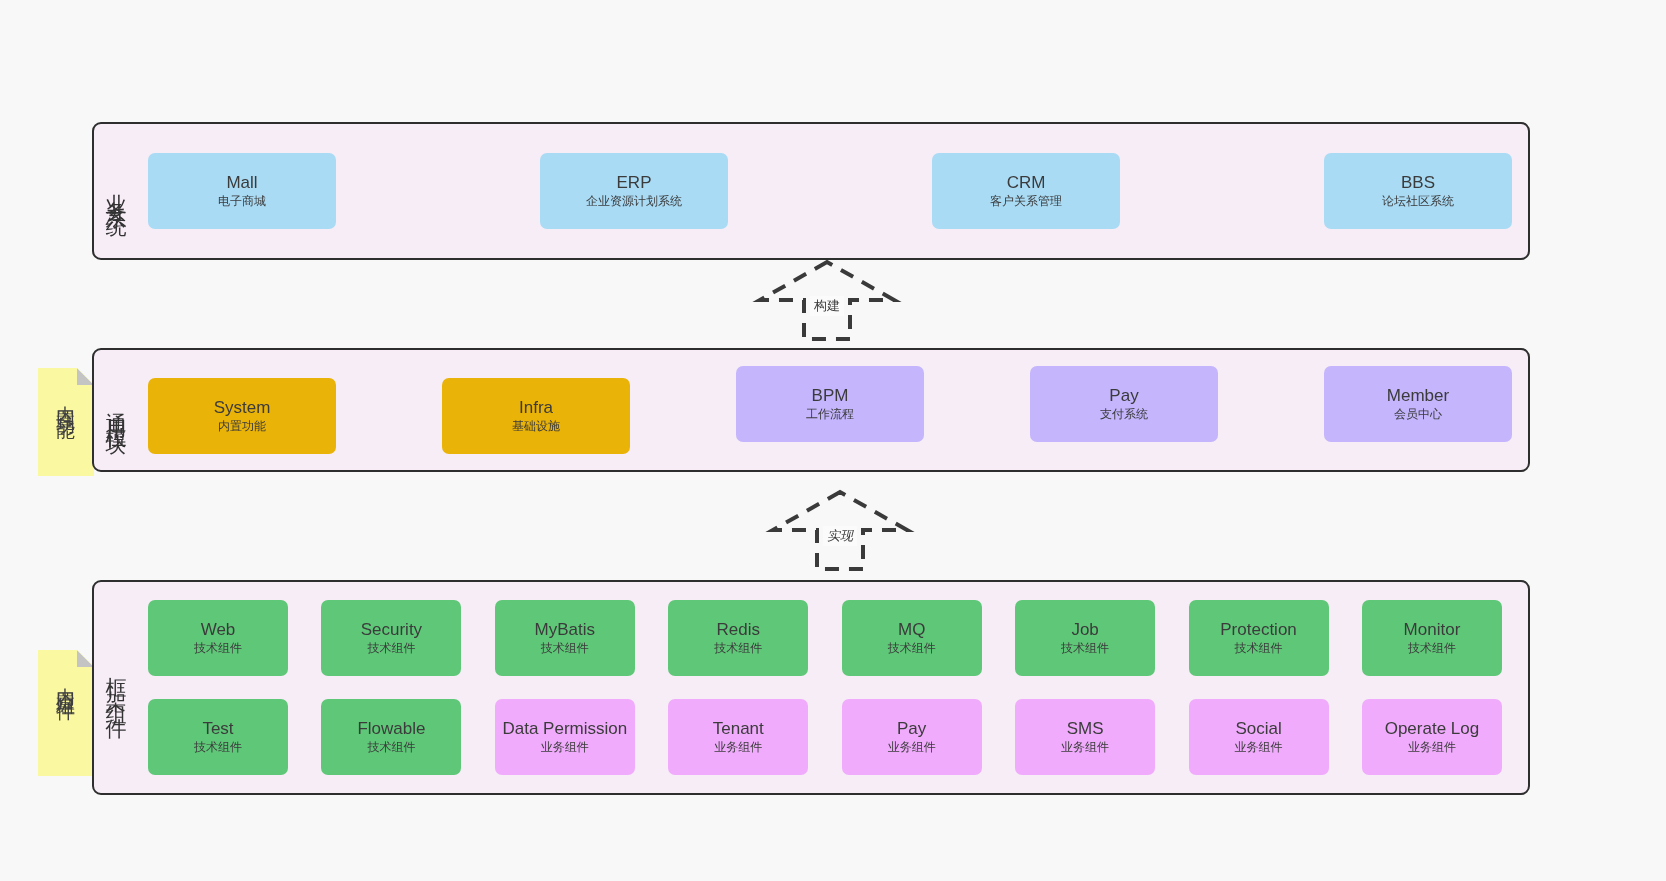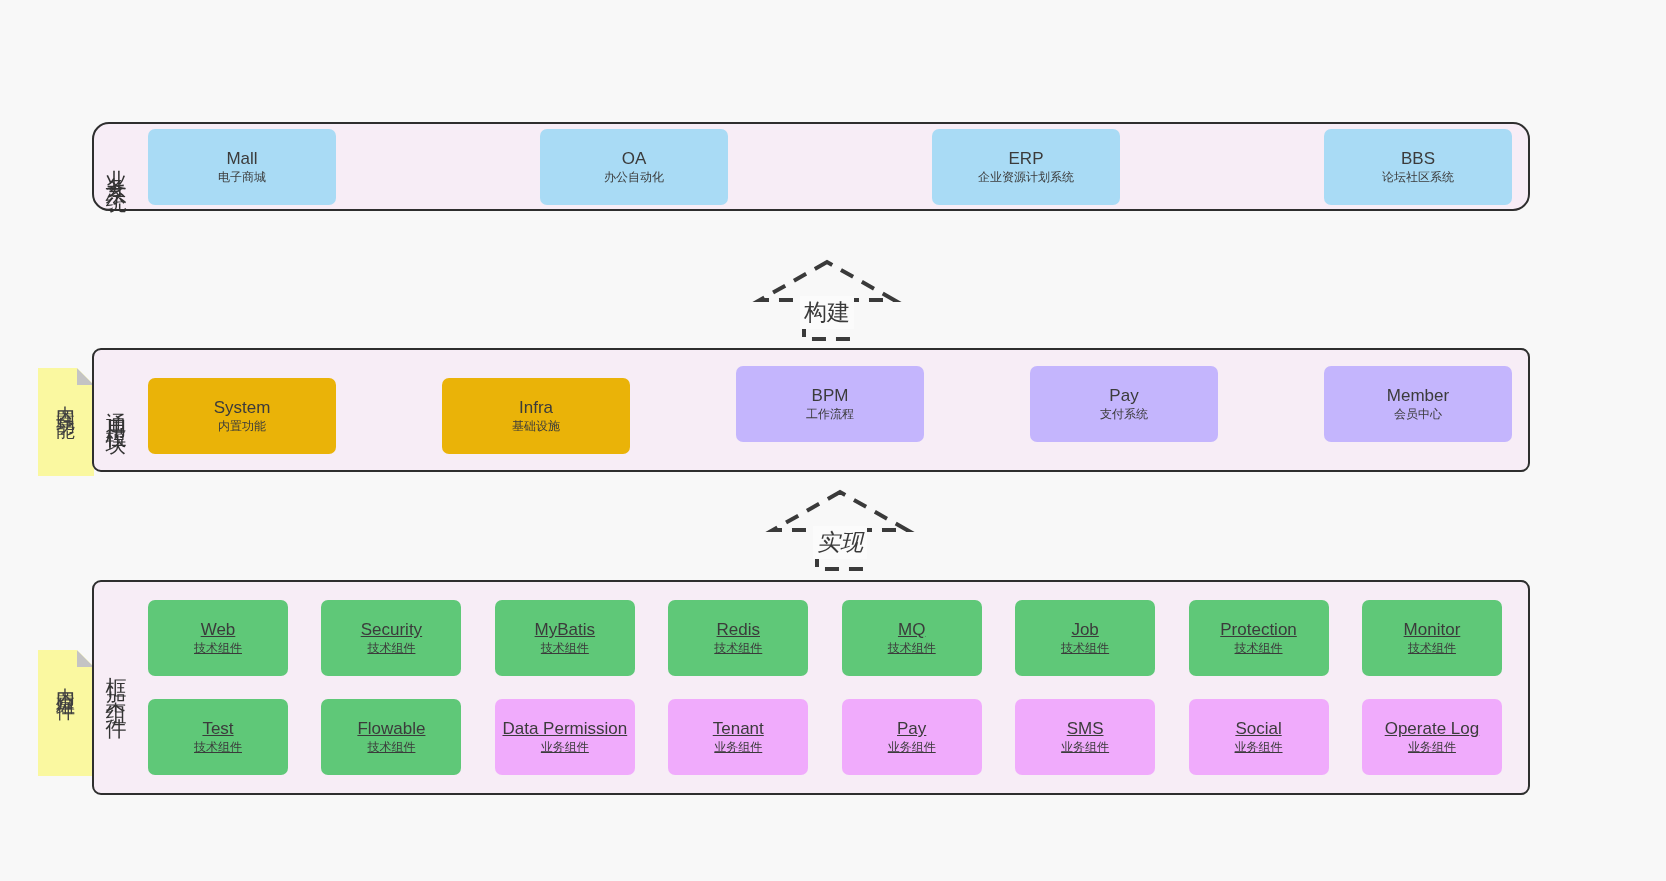--- a/index.html
+++ b/index.html
@@ -7,41 +7,41 @@
     width:1666px;height:881px;position:relative;overflow:hidden;
     background:#f8f8f8;
     font-family:"Liberation Sans","DejaVu Sans",sans-serif;
     color:#3b3b3b;
   }
   .layer{
     position:absolute;left:92px;width:1438px;box-sizing:border-box;
     background:#f7edf6;border:2px solid #2e2e2e;border-radius:9px;
     z-index:2;
   }
-  #layer-business{top:122px;height:89px;border-radius:17px;}
+  #layer-business{top:122px;height:138px;}
   #layer-modules{top:348px;height:124px;}
   #layer-components{top:580px;height:215px;}
 
   .layer-label{
     position:absolute;left:12px;top:50%;transform:translateY(-50%);
     writing-mode:vertical-rl;text-orientation:upright;
     font-size:21px;color:#333;letter-spacing:7px;line-height:1;
     white-space:nowrap;
   }
   #layer-components .layer-label{letter-spacing:14px;}
 
   .box-row{
     position:absolute;left:54px;right:16px;top:50%;transform:translateY(-50%);
     display:flex;justify-content:space-between;
   }
   .rows{
     position:absolute;left:54px;right:26px;top:18px;bottom:18px;
     display:flex;flex-direction:column;justify-content:space-between;
   }
-  .grid-row{display:flex;justify-content:space-between;text-decoration:underline;}
+  .grid-row{display:flex;justify-content:space-between;}
 
   .box{
     width:188px;height:76px;border-radius:7px;
     display:flex;flex-direction:column;align-items:center;justify-content:center;
     text-align:center;flex-shrink:0;
   }
   .box.small{width:140px;}
   .box-title{font-size:17px;line-height:1.3;color:#3b3b3b;}
   .box-sub{font-size:12px;line-height:1.3;color:#3b3b3b;}
   .blue{background:#a9dbf5;}
@@ -66,21 +66,21 @@
     font-size:19px;color:#3f3f3f;letter-spacing:5px;line-height:1;
     white-space:nowrap;
   }
 
   .arrow{position:absolute;width:150px;height:88px;z-index:1;}
   #arrow-build{left:752px;top:256px;}
   #arrow-implement{left:765px;top:486px;font-style:italic;}
   .arrow svg{display:block;}
   .arrow-label{
     position:absolute;left:50%;top:40px;transform:translateX(-50%);
-    background:#fbfbfb;font-size:23px;color:#3a3a3a;padding:1px 4px;
+    background:#fbfbfb;font-size:13px;color:#3a3a3a;padding:1px 4px;
     white-space:nowrap;
   }
 </style>
 </head>
 <body>
 
 <div class="note" id="note-functions">
   <div class="note-fold"></div>
   <div class="note-text">内置功能</div>
 </div>
@@ -90,26 +90,26 @@
 </div>
 
 <div class="layer" id="layer-business">
   <div class="layer-label">业务系统</div>
   <div class="box-row">
     <div class="box blue">
       <div class="box-title">Mall</div>
       <div class="box-sub">电子商城</div>
     </div>
     <div class="box blue">
-      <div class="box-title">OA</div>
-      <div class="box-sub">办公自动化</div>
-    </div>
-    <div class="box blue">
       <div class="box-title">ERP</div>
       <div class="box-sub">企业资源计划系统</div>
+    </div>
+    <div class="box blue">
+      <div class="box-title">CRM</div>
+      <div class="box-sub">客户关系管理</div>
     </div>
     <div class="box blue">
       <div class="box-title">BBS</div>
       <div class="box-sub">论坛社区系统</div>
     </div>
   </div>
 </div>
 
 <div class="arrow" id="arrow-build">
   <svg width="150" height="88" viewBox="0 0 150 88">

